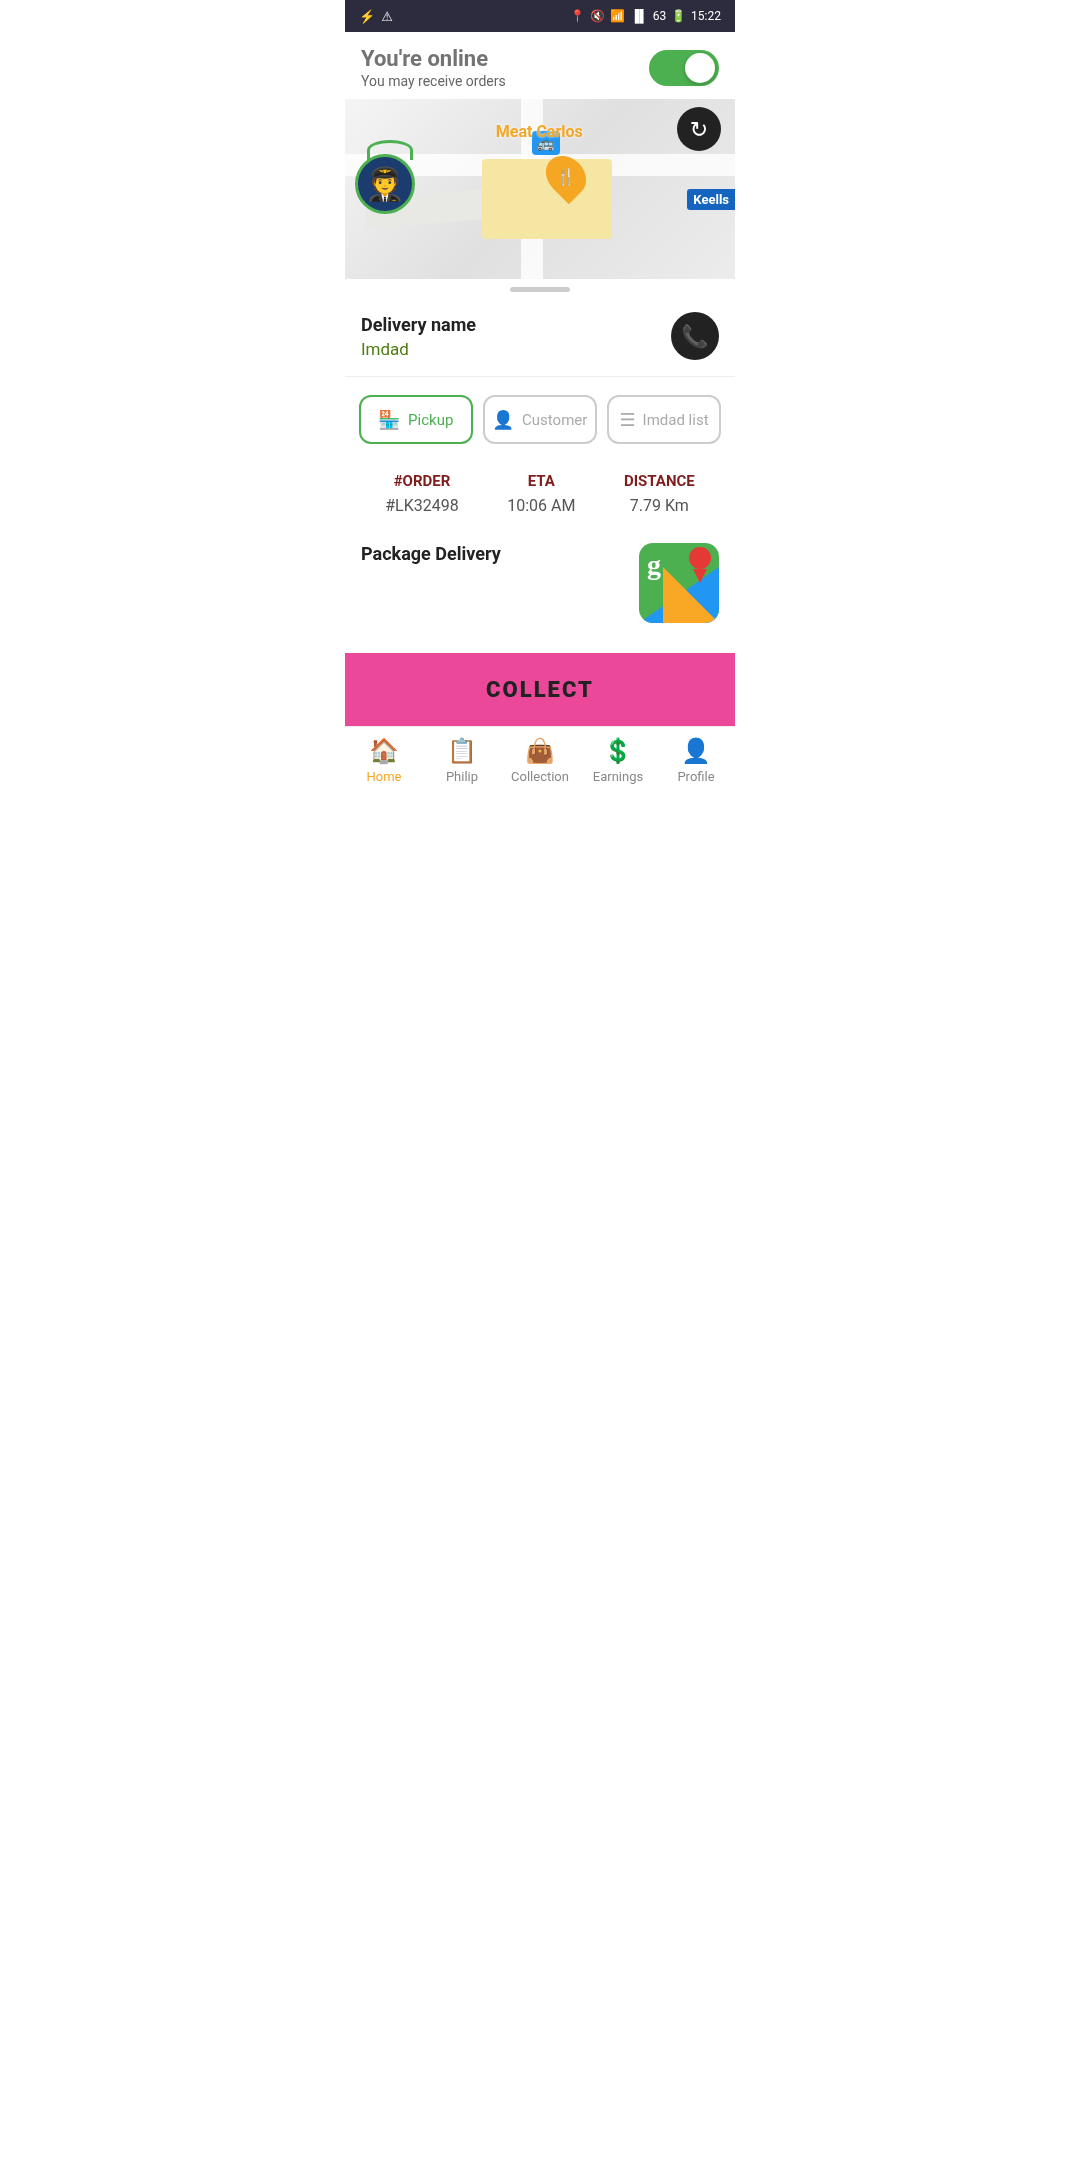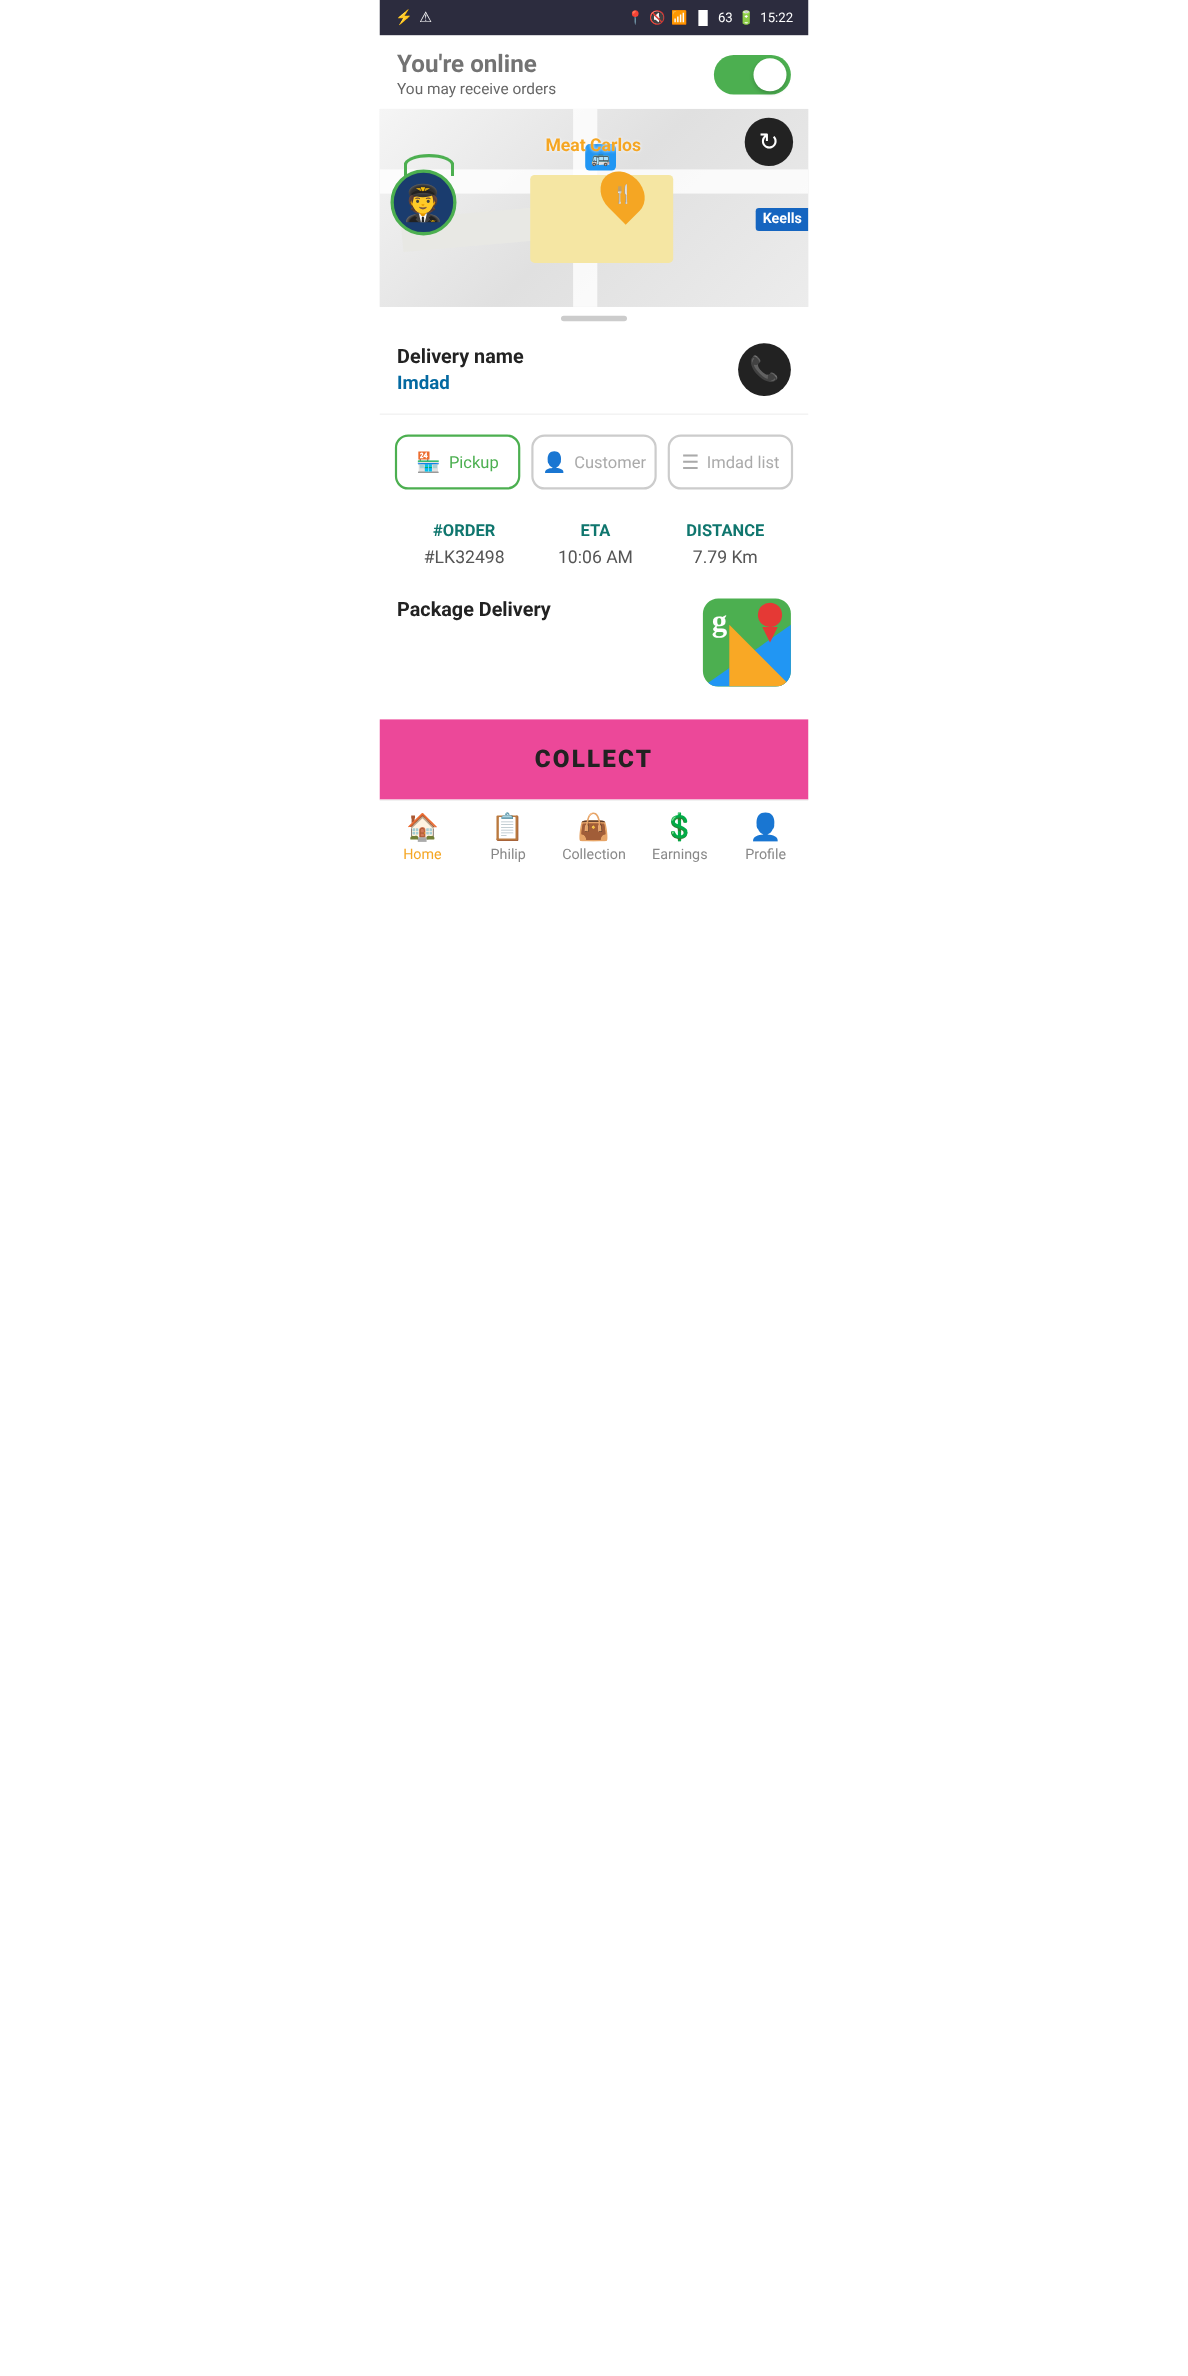--- a/index.html
+++ b/index.html
@@ -243,23 +243,22 @@
       align-items: center;
       border-bottom: 1px solid #eee;
     }
     .customer-name-left h3 {
       font-size: 18px;
       font-weight: 700;
       color: #222;
     }
     .customer-name-left p {
       font-size: 17px;
-      color: #0369a1;
+      color: #4d7c0f;
       margin-top: 4px;
-      font-weight: bold;
     }
     .call-btn {
       width: 48px;
       height: 48px;
       background: #222;
       border-radius: 50%;
       display: flex;
       align-items: center;
       justify-content: center;
       color: #fff;
@@ -302,21 +301,21 @@
     }
     .order-col {
       display: flex;
       flex-direction: column;
       align-items: center;
       gap: 6px;
     }
     .order-col-label {
       font-size: 15px;
       font-weight: 700;
-      color: #0f766e;
+      color: #7f1d1d;
       text-align: center;
     }
     .order-col-value {
       font-size: 16px;
       color: #555;
     }
 
     
     .package-section {
       padding: 10px 16px 20px 16px;

